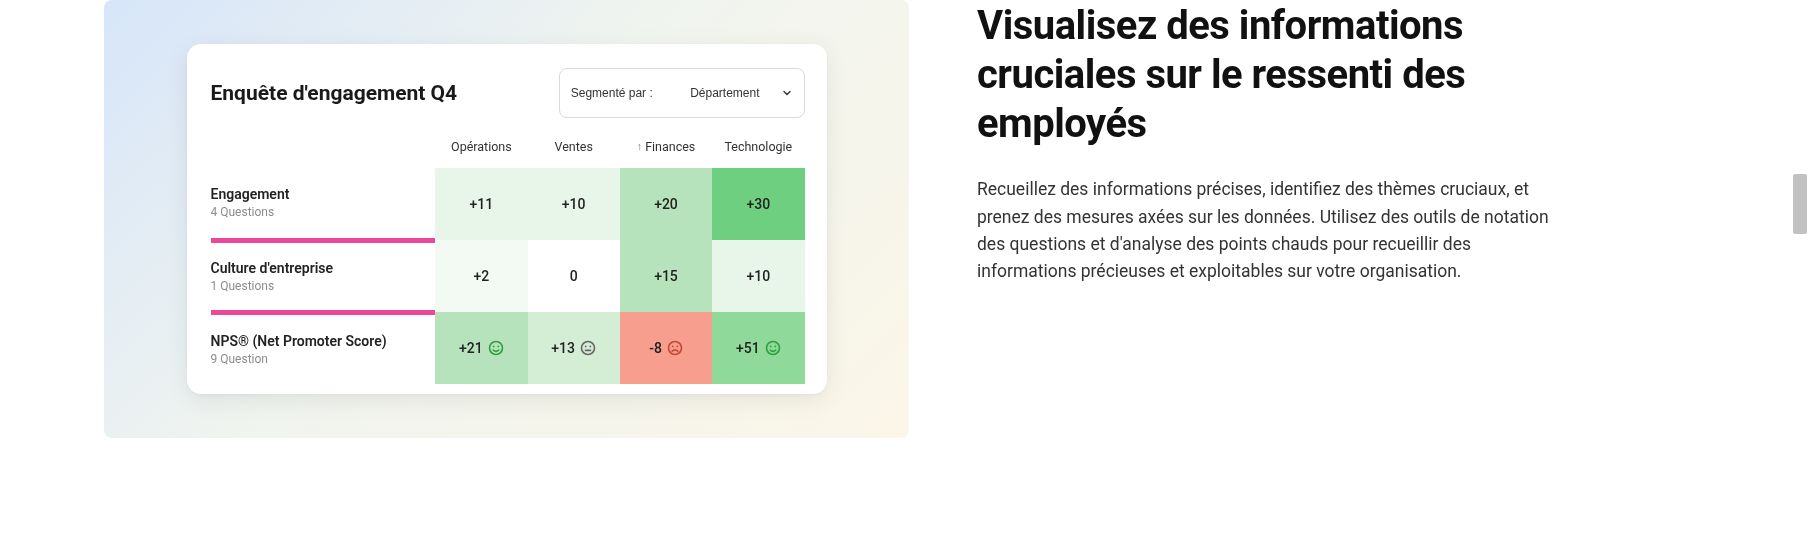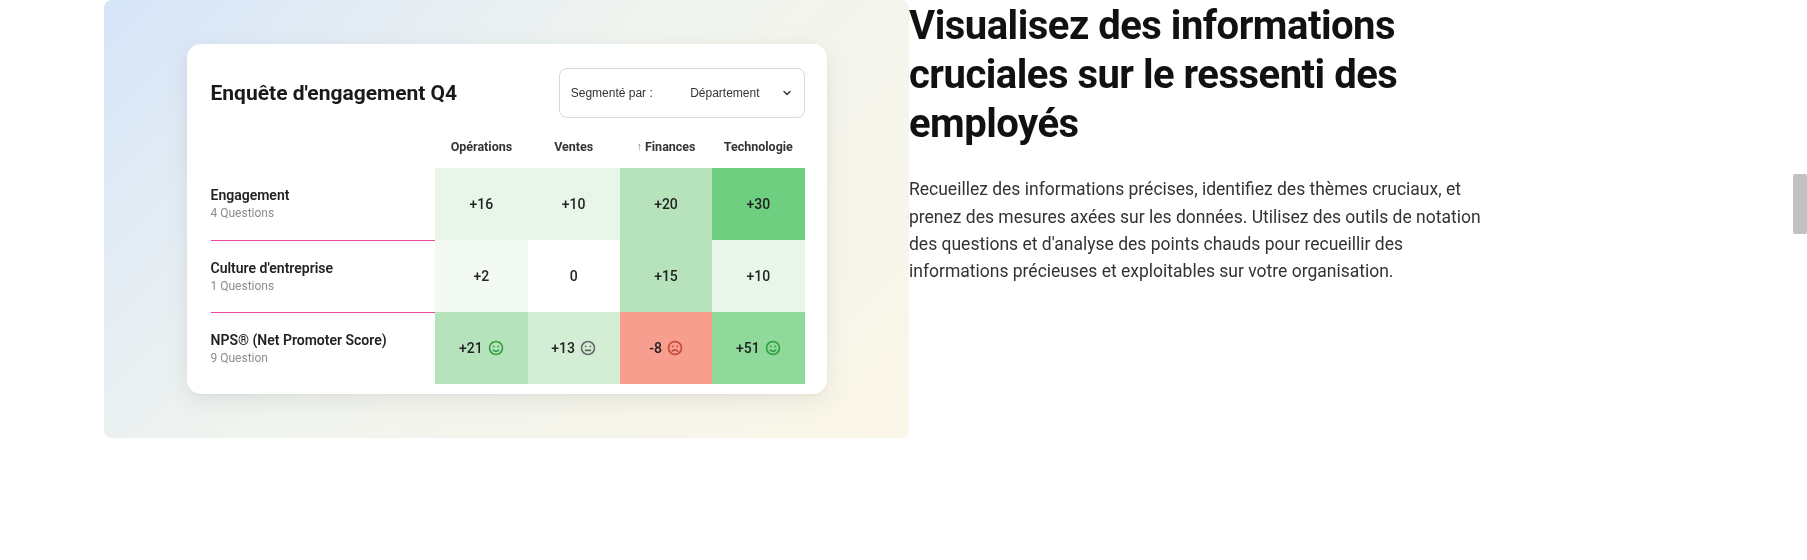--- a/index.html
+++ b/index.html
@@ -65,35 +65,35 @@
   table.grid {
     width: 100%;
     border-collapse: collapse;
     table-layout: fixed;
   }
   .col-label { width: 224px; }
   .col-data  { width: 92px; }
 
   th.col-head {
     font-size: 12.5px;
-    font-weight: 700;
+    font-weight: 400;
     color: #333;
     text-align: center;
     padding: 0 4px 14px 4px;
     vertical-align: bottom;
   }
   th.col-head .head-inner {
     display: inline-flex; align-items: center; gap: 3px; justify-content: center;
   }
   th.col-head .sort-arrow { font-size: 11px; color: #8a8a8a; }
 
   td.row-label {
     padding: 14px 8px 14px 0;
     vertical-align: middle;
-    border-top: 1px solid #ec4899;
+    border-top: 5px solid #ec4899;
   }
   tr:first-of-type td.row-label { border-top: none; }
   .row-title { font-size: 14px; font-weight: 600; color: #222; }
   .row-sub   { font-size: 12px; color: #8c8c8c; margin-top: 3px; }
 
   td.cell {
     text-align: center;
     font-size: 14px;
     font-weight: 500;
     color: #222;
@@ -120,20 +120,21 @@
 
   .face { width: 16px; height: 16px; flex: 0 0 16px; }
   .face circle.outline { fill: none; stroke-width: 1.6; }
   .face .eye { fill: currentColor; }
   .face .mouth { fill: none; stroke-width: 1.6; stroke-linecap: round; }
   .face-smile  { color: #2e9e3f; }
   .face-neutral{ color: #666; }
   .face-sad    { color: #c04a33; }
 
   .right {
+    margin-left: 68px;
     margin-top: 2px;
     width: 580px;
   }
   .right-heading {
     font-size: 40px;
     font-weight: 700;
     line-height: 1.22;
     color: #111;
     letter-spacing: -0.5px;
     margin-bottom: 28px;
@@ -207,21 +208,21 @@
           </tr>
         </thead>
         <tbody id="table-body">
             <tr>
               <td class="row-label">
                 <div class="row-title">Engagement</div>
                 <div class="row-sub">4 Questions</div>
               </td>
               <td class="cell cell-g1">
                 <div class="cell-inner">
-                  <span>+16</span>
+                  <span>+11</span>
                 </div>
               </td>
               <td class="cell cell-g1">
                 <div class="cell-inner">
                   <span>+10</span>
                 </div>
               </td>
               <td class="cell cell-g3">
                 <div class="cell-inner">
                   <span>+20</span>

